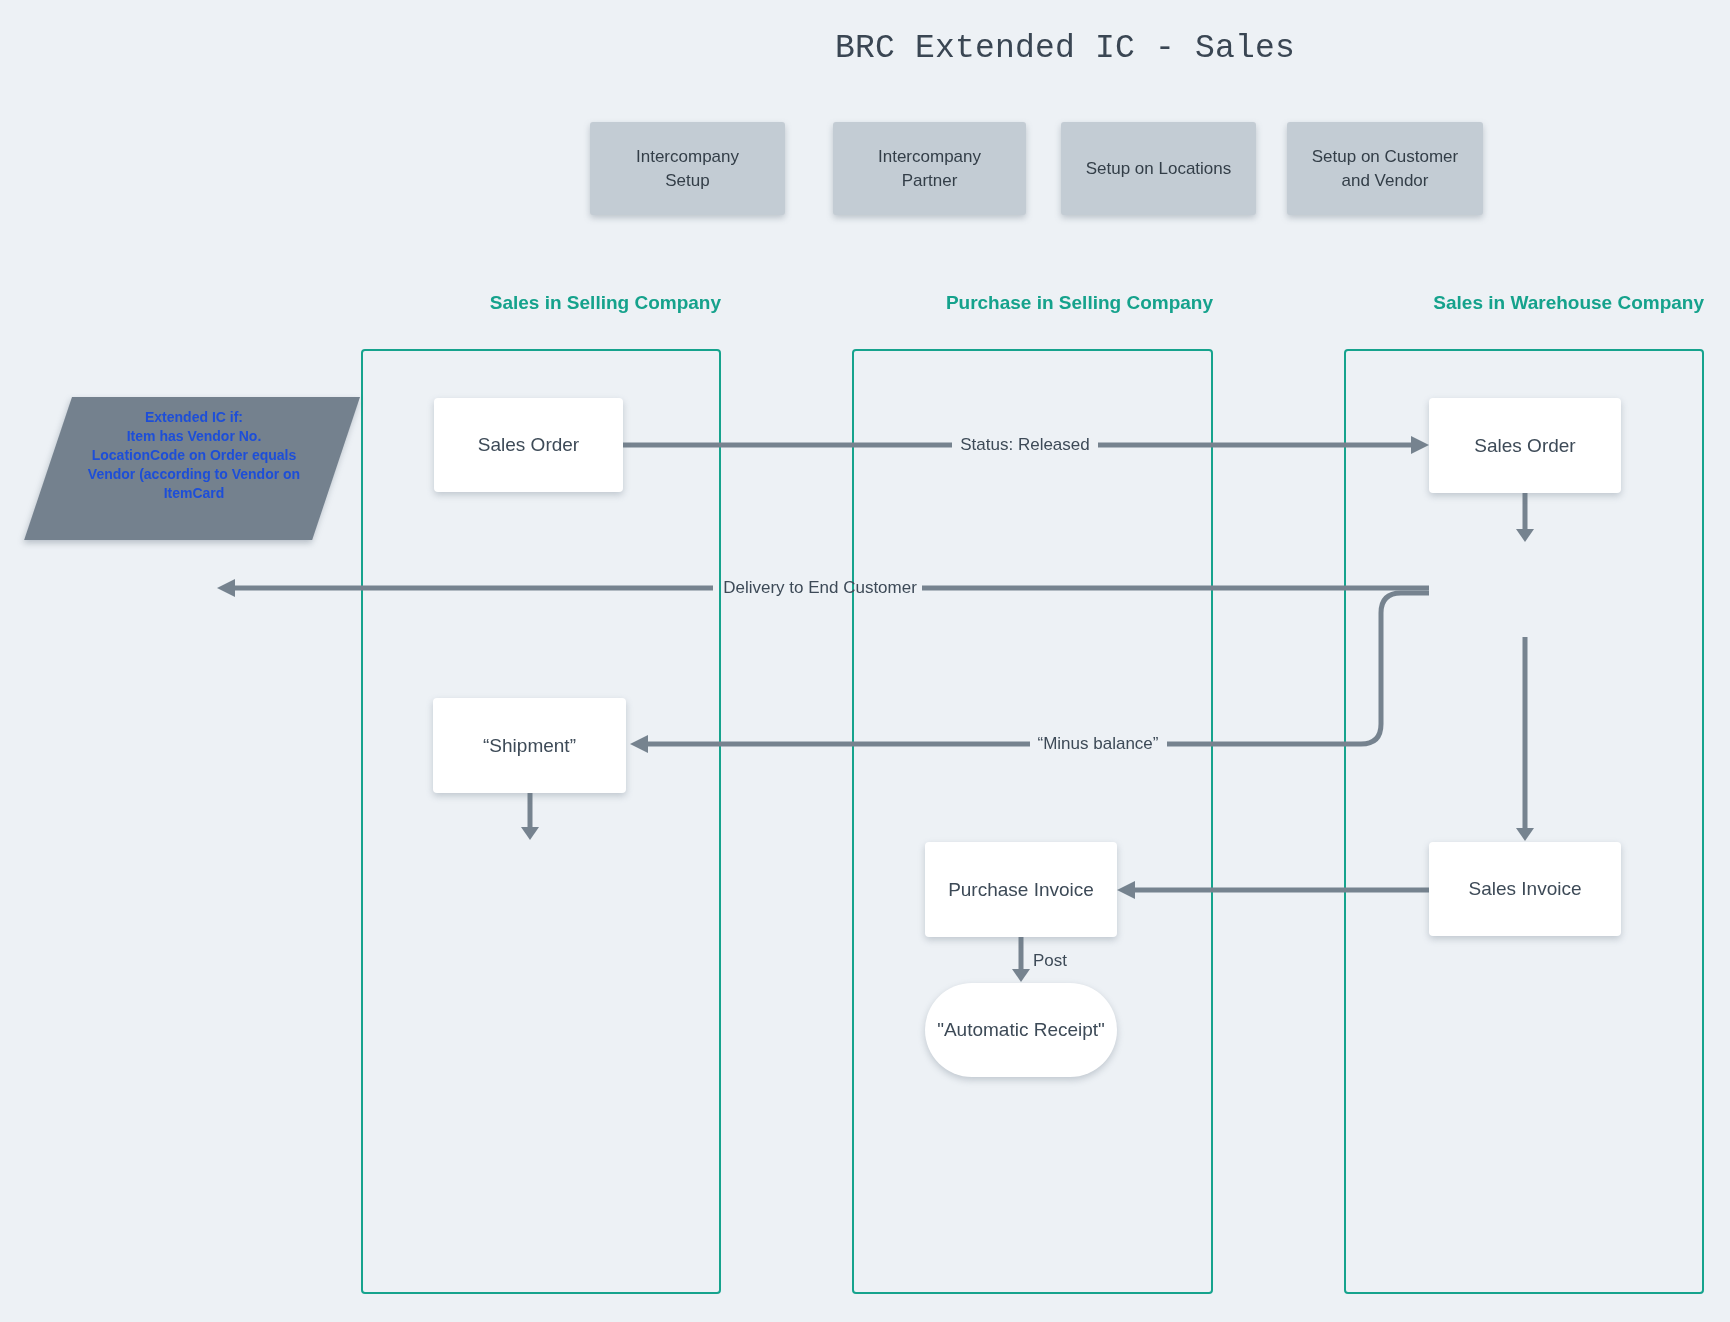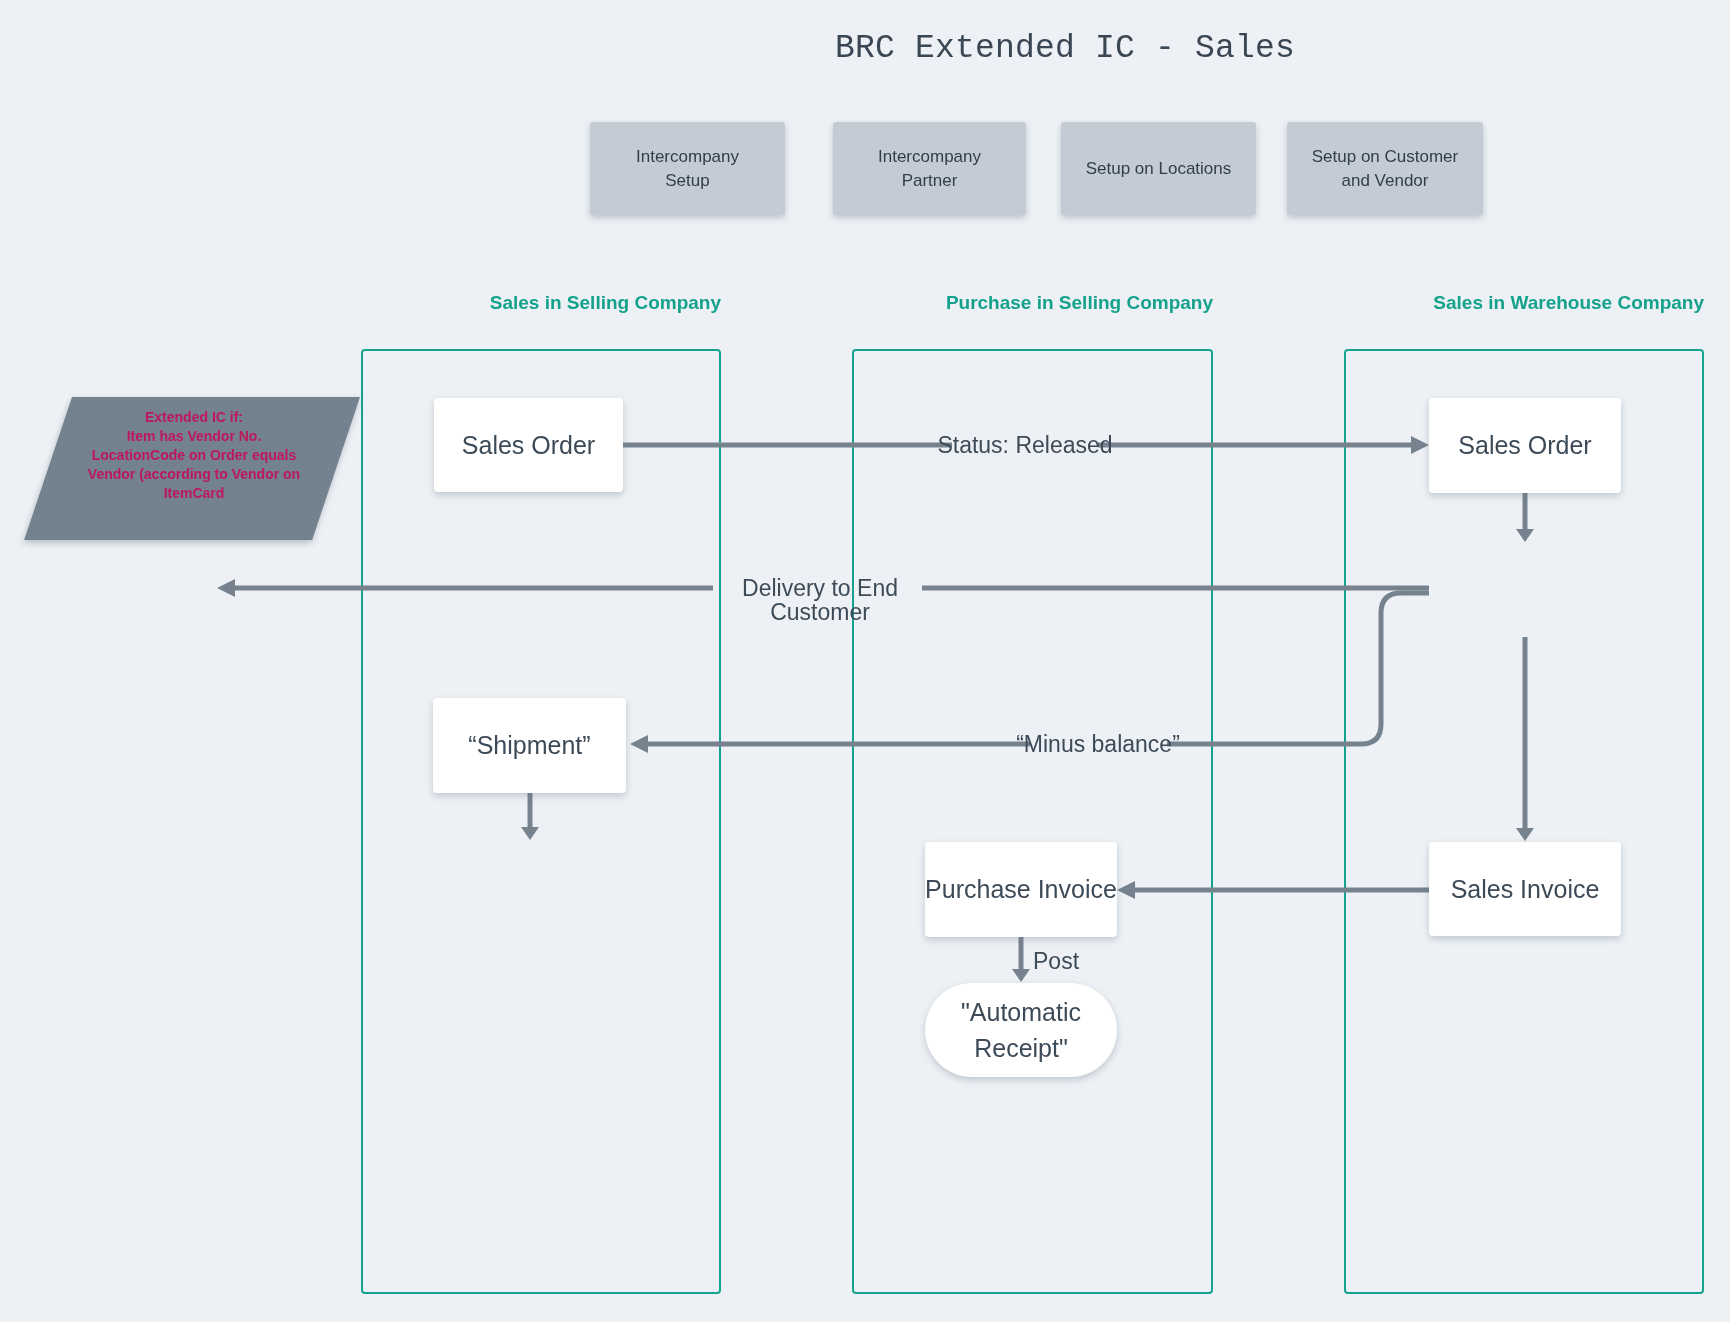--- a/index.html
+++ b/index.html
@@ -54,37 +54,37 @@
     background:#74818e;
     transform:skewX(-18.5deg);
     transform-origin:top left;
     box-shadow:0 3px 6px rgba(100,115,130,.4);
   }
   .note-text{
     position:absolute;
     left:60px;top:408px;width:268px;
     text-align:center;
     font-size:14px;font-weight:bold;
-    color:#be185d;
+    color:#1d4ed8;
     line-height:1.35;
   }
   .node{
     position:absolute;
     background:#ffffff;
     border-radius:4px;
     box-shadow:0 3px 7px rgba(100,115,130,.33);
     display:flex;align-items:center;justify-content:center;
     text-align:center;
-    font-size:25px;color:#3d4a57;
+    font-size:19px;color:#3d4a57;
     line-height:1.45;
   }
   .pill{border-radius:47px;}
   .edgelabel{
     position:absolute;
-    font-size:23px;color:#3d4a57;
+    font-size:17px;color:#3d4a57;
     text-align:center;
     height:24px;line-height:24px;
   }
   .ml{white-space:pre-line;}
   svg.wires{
     position:absolute;left:0;top:0;
     pointer-events:none;
   }
   svg.wires line, svg.wires path{
     stroke:#76838f;stroke-width:5;fill:none;

